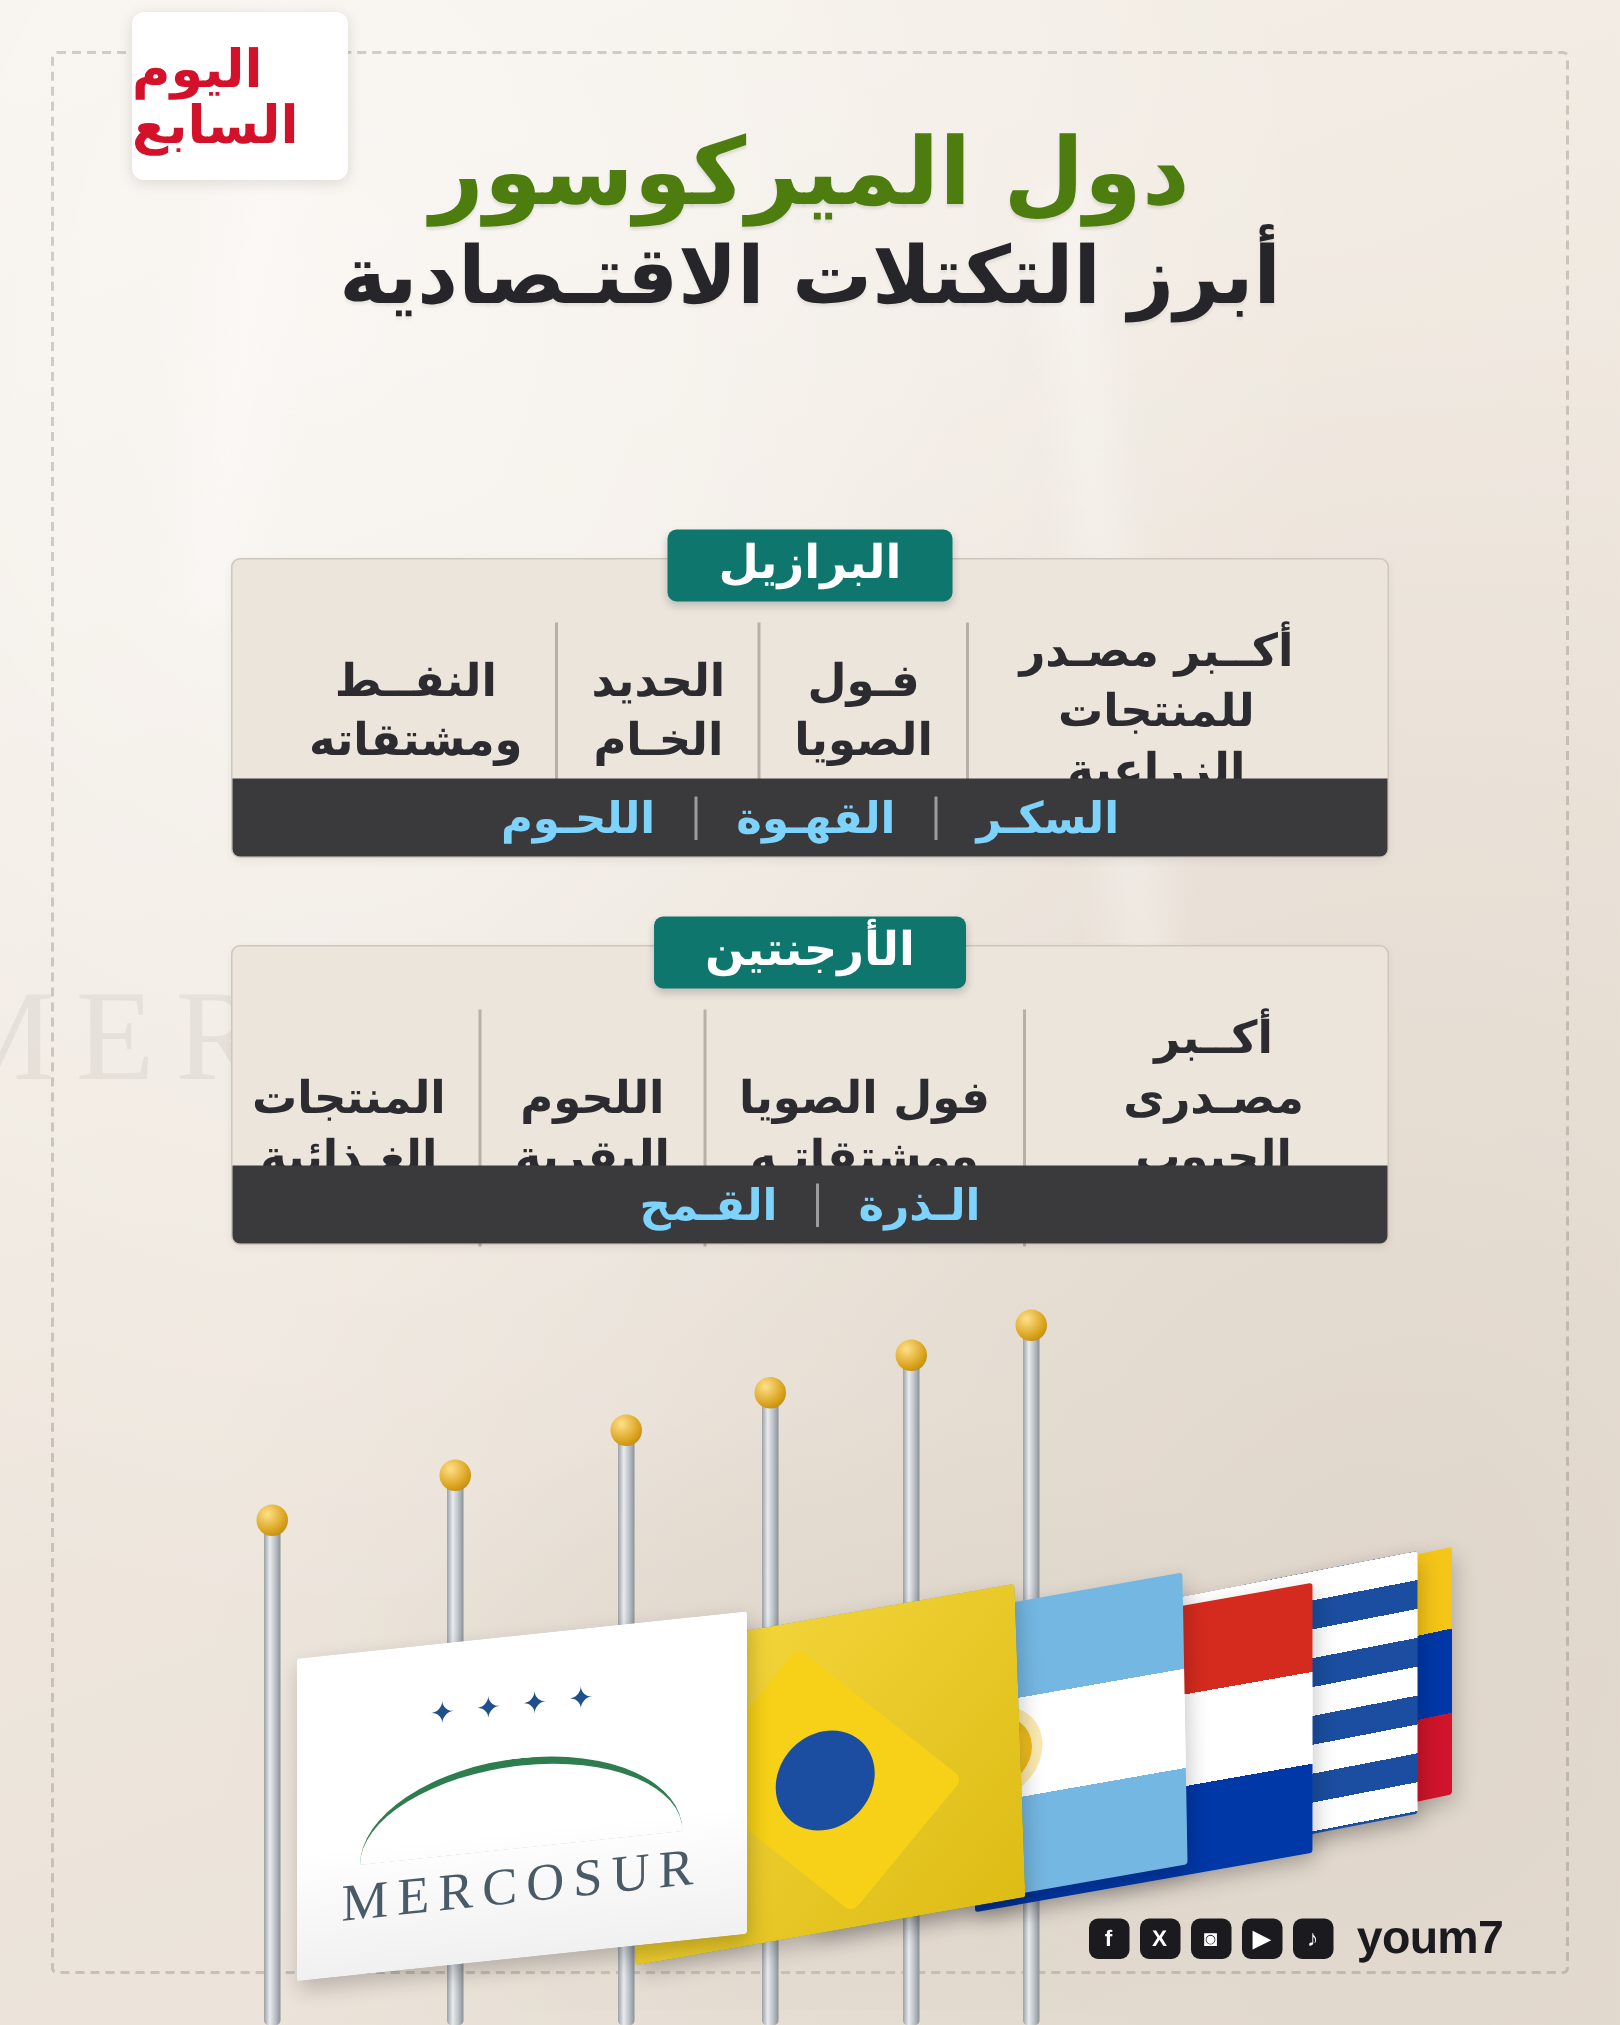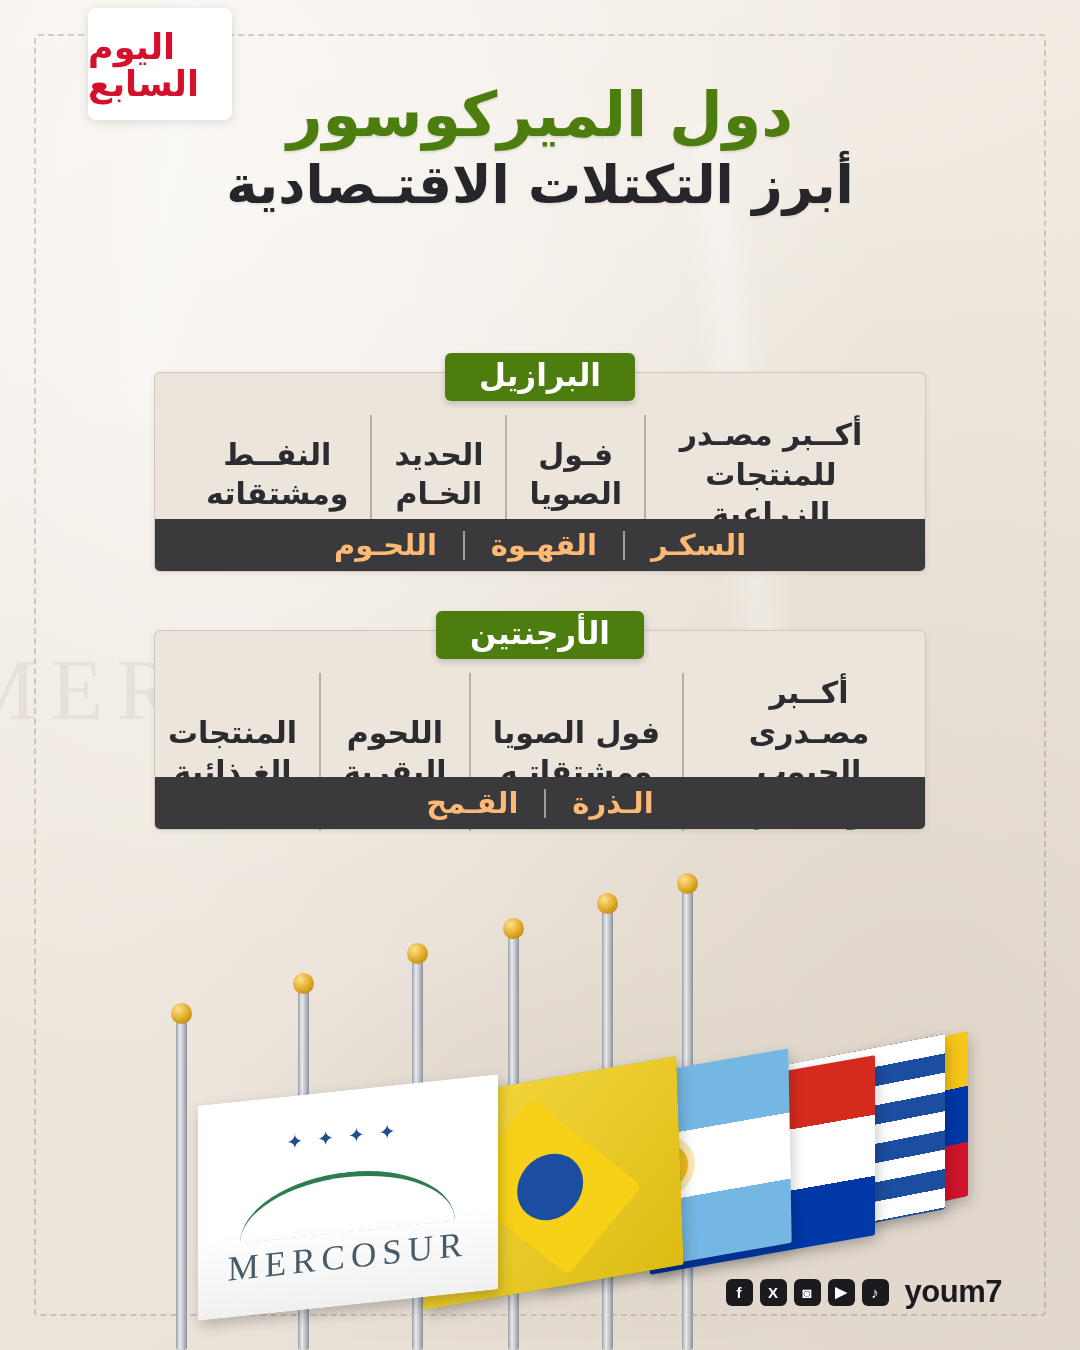--- a/index.html
+++ b/index.html
@@ -126,21 +126,21 @@
     padding: 34px 0 0 0;
   }
   .card-1 { top: 372px; height: 200px; }
   .card-2 { top: 630px; height: 200px; }
 
   .badge {
     position: absolute;
     top: -20px;
     left: 50%;
     transform: translateX(-50%);
-    background: #4d7c0f;
+    background: #0f766e;
     color: #fff;
     font-size: 31px;
     font-weight: 800;
     padding: 4px 34px 8px;
     border-radius: 6px;
     box-shadow: 0 3px 6px rgba(0,0,0,.18);
     white-space: nowrap;
     letter-spacing: -.5px;
   }
 
@@ -176,21 +176,21 @@
     height: 52px;
     background: #3a3a3d;
     border-radius: 0 0 5px 5px;
     display: flex;
     flex-direction: row;
     direction: rtl;
     align-items: center;
     justify-content: center;
   }
   .chip {
-    color: #fdba74;
+    color: #7dd3fc;
     font-size: 29px;
     font-weight: 800;
     padding: 0 26px;
     letter-spacing: -.5px;
     line-height: 1;
   }
   .chip + .chip { border-right: 2px solid rgba(255,255,255,.5); }
 
   
   .flags {

